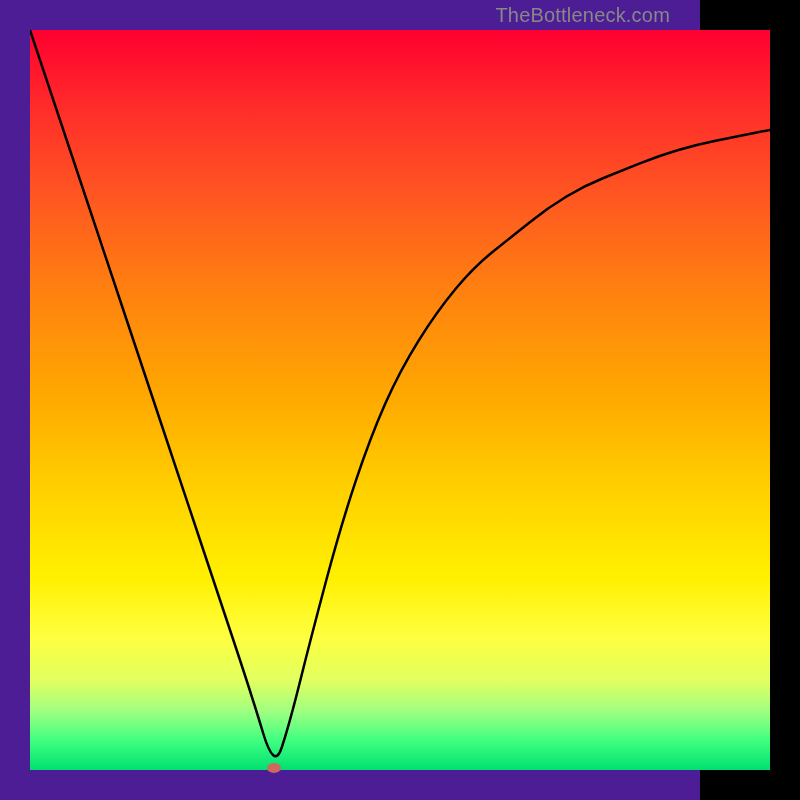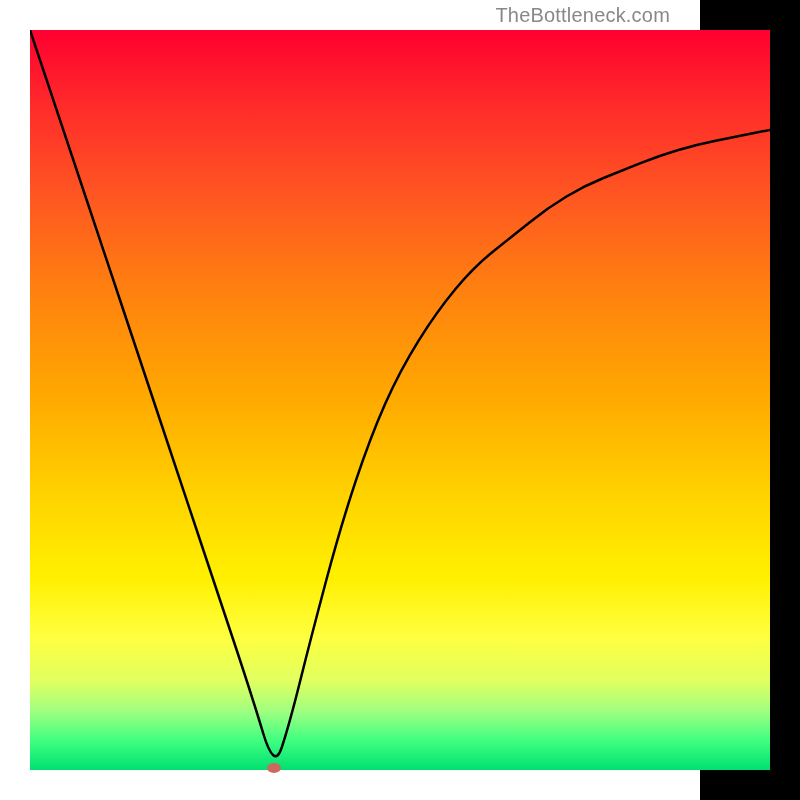--- a/index.html
+++ b/index.html
@@ -1,17 +1,17 @@
 <!DOCTYPE html>
 <html><head>
 <meta charset="utf-8">
 <style>
   * { margin: 0; padding: 0; box-sizing: border-box; }
   html, body { width: 800px; height: 800px; overflow: hidden; background: #000; }
-  .container { position: relative; width: 700px; height: 800px; background: #ffffff; }
+  .container { position: relative; width: 700px; height: 800px; background: #4c1d95; }
   .plot-area {
     position: absolute;
     left: 30px;
     top: 30px;
     width: 740px;
     height: 740px;
     background: linear-gradient(to bottom,
       #ff0030 0%,
       #ff2a2a 10%,
       #ff5522 22%,

